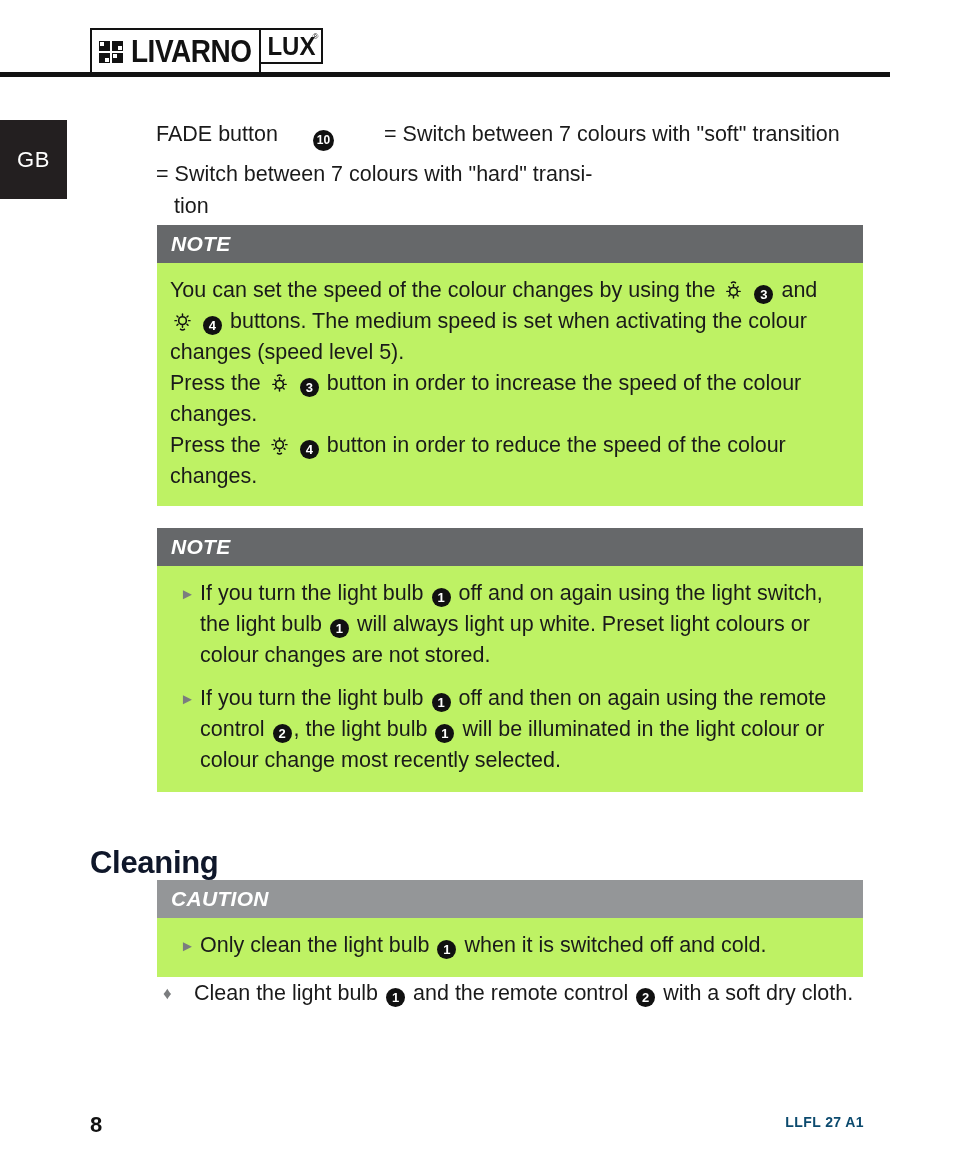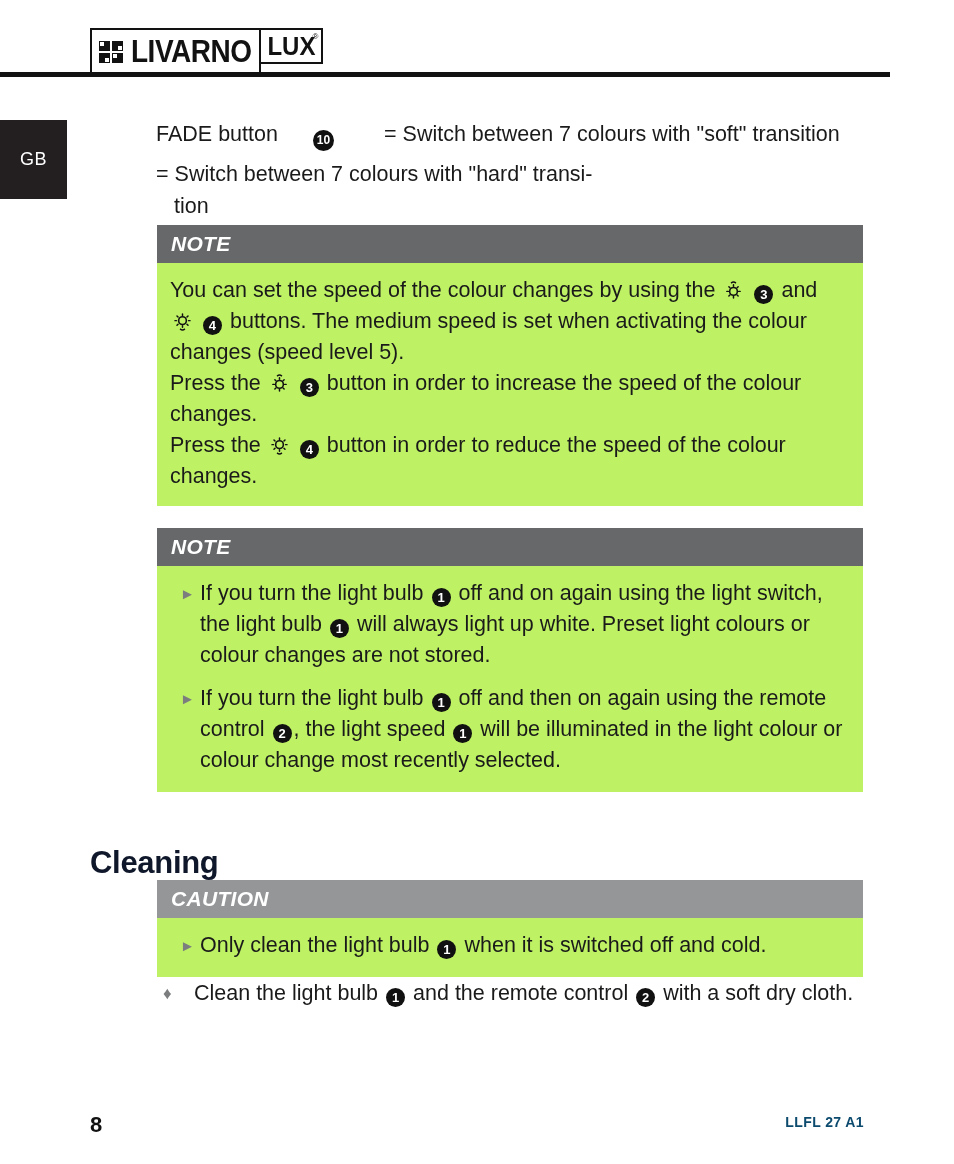--- a/index.html
+++ b/index.html
@@ -69,21 +69,21 @@
     background:#121212;
   }
 
   
   .country-tab {
     position:absolute; left:0; top:120px;
     width:67px; height:79px;
     background:#231f20;
     color:#ffffff;
     display:flex; align-items:center; justify-content:center;
-    font-size:18px; letter-spacing:0.5px;
+    font-size:22px; letter-spacing:0.5px;
   }
 
   .deflist { position:absolute; left:156px; top:114px; width:720px; }
   .deflist .row {
     display:flex; align-items:flex-start;
     font-size:21.5px; line-height:40px;
     white-space:nowrap;
   }
   .deflist .term { width:228px; flex:0 0 228px; }
   .deflist .def { flex:1; white-space:normal; line-height:32px; padding-top:4px;}
@@ -315,21 +315,21 @@
         <span>will always light up white. Preset light colours or colour changes are not stored.</span>
       </span>
     </div>
 
     <div class="bullet-row">
       <span class="tri">►</span>
       <span class="txt">
         <span>If you turn the light bulb</span>
         <span class="cnum">1</span>
         <span>off and then on again using the remote control</span>
-        <span class="cnum">2</span><span>, the light speed</span>
+        <span class="cnum">2</span><span>, the light bulb</span>
         <span class="cnum">1</span>
         <span>will be illuminated in the light colour or colour change most recently selected.</span>
       </span>
     </div>
 
   </div>
 </div>
 
 <h1 class="h1">Cleaning</h1>
 

